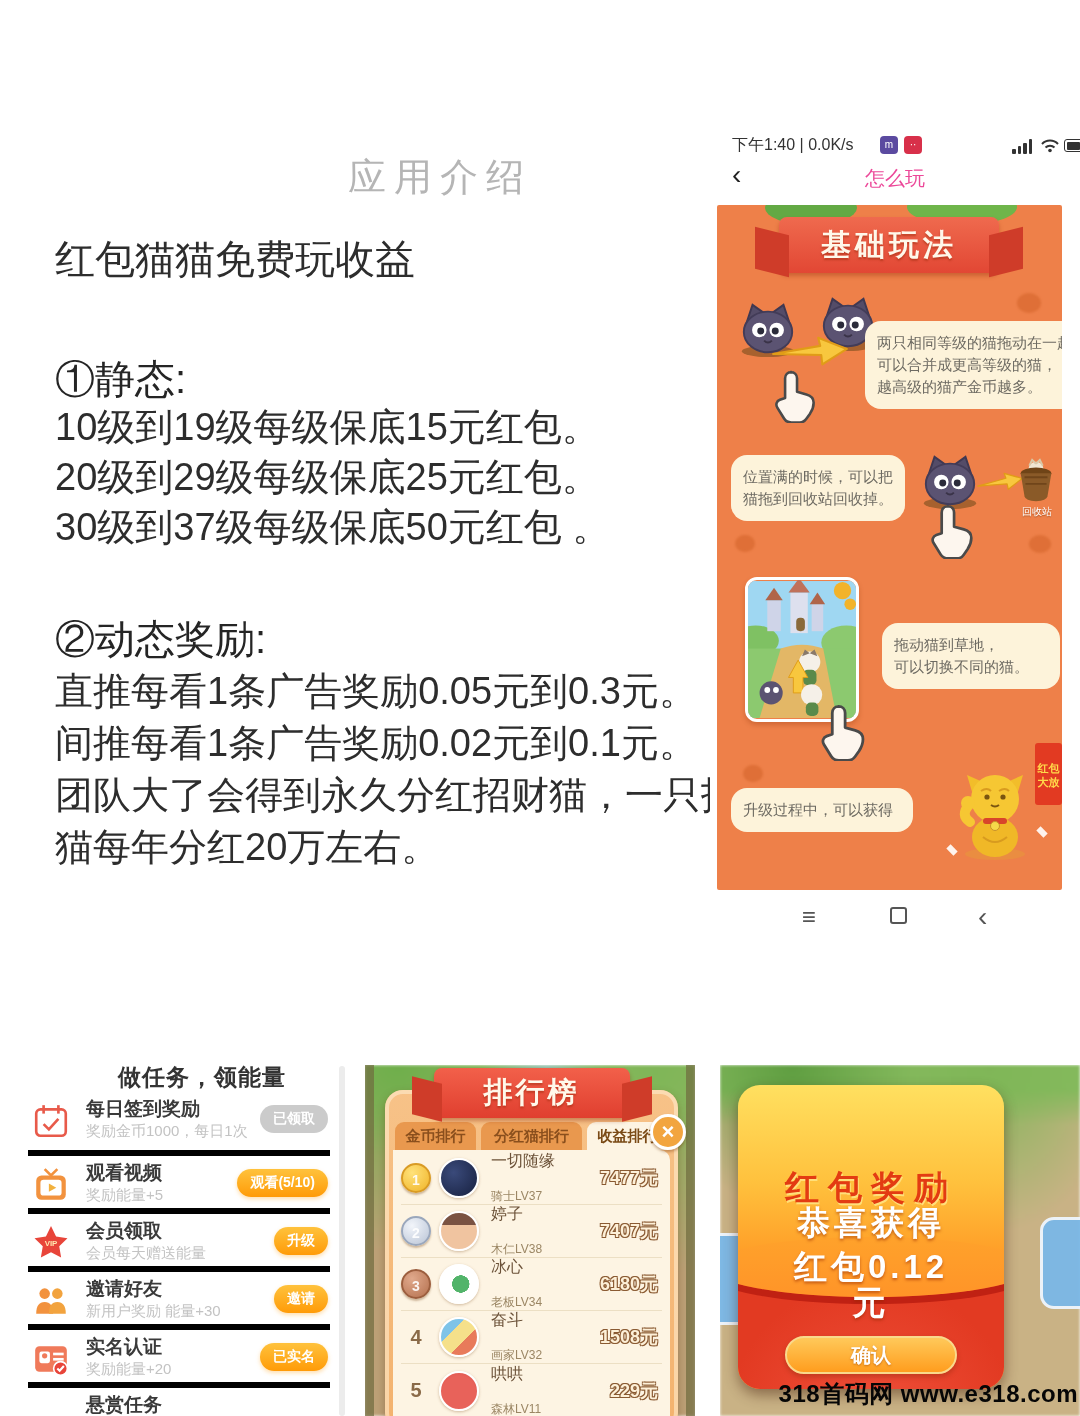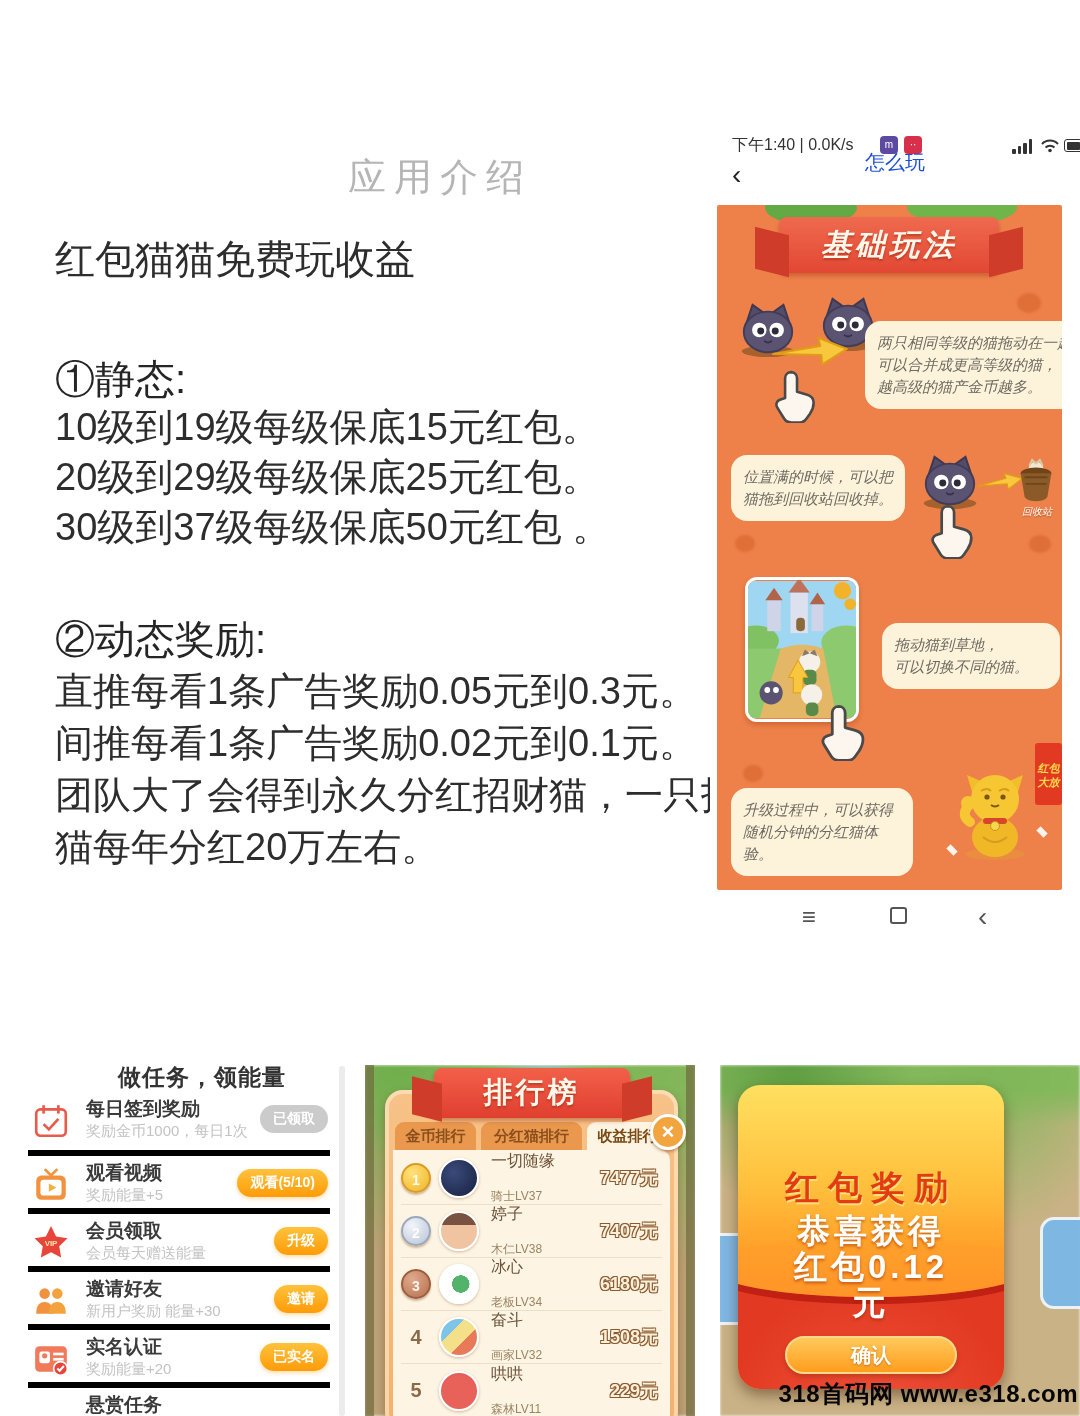--- a/index.html
+++ b/index.html
@@ -21,24 +21,24 @@
   .mini-app.purple { left:148px; background:#5b4aa0; }
   .mini-app.red    { left:172px; background:#d8304a; }
   .mini-app span { display:block; color:#fff; font-size:10px; text-align:center; line-height:18px; }
   .sig { left:280px; top:4px; width:22px; height:15px; }
   .sig i { position:absolute; bottom:0; width:3.5px; background:#333; border-radius:1px; }
   .wifi { left:308px; top:2px; }
   .batt { left:332px; top:4px; width:24px; height:13px; border:1.6px solid #333; border-radius:3px; }
   .batt::after { content:""; position:absolute; right:-4px; top:3px; width:2.5px; height:5px; background:#333; border-radius:1px; }
   .batt i { position:absolute; left:1.5px; top:1.5px; bottom:1.5px; width:60%; background:#333; border-radius:1px; }
   .navbar-back { left:22px; top:36px; font-size:28px; color:#222; line-height:28px; }
-  .navbar-title { left:0; top:24px; width:370px; text-align:center; font-size:20px; color:#1d4ed8; }
+  .navbar-title { left:0; top:40px; width:370px; text-align:center; font-size:20px; color:#ec4899; }
 
   
-  .game { left:7px; top:80px; width:345px; height:685px; background:#ee8049; overflow:hidden; border-radius:2px;font-style:italic; }
+  .game { left:7px; top:80px; width:345px; height:685px; background:#ee8049; overflow:hidden; border-radius:2px; }
   .leaf { background:#63a944; border-radius:50%; }
   .paw { background:rgba(203,92,34,.45); border-radius:50%; filter:blur(1px); }
   .ribbon { left:62px; top:12px; width:220px; height:56px; background:linear-gradient(180deg,#ef6a4e,#e24734); border-radius:8px; z-index:3;
             display:flex; align-items:center; justify-content:center; box-shadow:0 3px 4px rgba(140,40,10,.35); }
   .ribbon::before,.ribbon::after { content:""; position:absolute; top:14px; width:34px; height:42px; background:#cf3c29; z-index:-1; }
   .ribbon::before { left:-24px; transform:skewY(14deg); }
   .ribbon::after  { right:-24px; transform:skewY(-14deg); }
   .ribbon-text { color:#fff8ea; font-size:30px; font-weight:bold; letter-spacing:4px; text-shadow:0 2px 2px rgba(150,40,10,.5); }
 
   .bubble { background:#fdf3da; border-radius:16px; padding:11px 12px; color:#6d6a62; font-size:15px; line-height:22px; z-index:2; }
@@ -318,21 +318,20 @@
     </div>
     <div class="abs bubble" style="left:165px;top:418px;width:178px;">
       <span class="tail tail-left"></span>
       <div>拖动猫到草地，</div>
       <div>可以切换不同的猫。</div>
     </div>
 
     <div class="abs bubble" style="left:14px;top:583px;width:182px;">
       <span class="tail tail-right"></span>
       <div>升级过程中，可以获得</div>
-      <div>随机分钟的分红猫体验。</div>
     </div>
     <div class="abs" style="left:238px;top:558px;">
       <svg width="80" height="100" viewBox="0 0 80 96">
           <ellipse cx="40" cy="89" rx="30" ry="6" fill="#e8963c" opacity=".6"></ellipse>
           <path d="M18 30 L12 10 L30 18 Z" fill="#f2bd2a"></path>
           <path d="M62 30 L68 10 L50 18 Z" fill="#f2bd2a"></path>
           <ellipse cx="40" cy="72" rx="23" ry="20" fill="#f0b827"></ellipse>
           <circle cx="40" cy="34" r="24" fill="#f6c733"></circle>
           <path d="M14 40 q-9 10 1 17" stroke="#f6c733" stroke-width="10" fill="none" stroke-linecap="round"></path>
           <circle cx="13" cy="38" r="7" fill="#f6c733"></circle>
@@ -511,20 +510,20 @@
 </div>
 
 <div class="abs reward">
   <div class="abs reward-bg"></div>
   <div class="abs side-pill" style="left:-20px;top:168px;z-index:1;"></div>
   <div class="abs side-pill" style="right:-18px;top:152px;z-index:1;"></div>
   <div class="abs modal">
     <div class="abs modal-red"></div>
     <div class="abs modal-bulge"></div>
     <div class="abs rw-title">红包奖励</div>
-    <div class="abs rw-line" style="top:124px;">恭喜获得</div>
+    <div class="abs rw-line" style="top:116px;">恭喜获得</div>
     <div class="abs rw-line" style="top:160px;">红包0.12</div>
     <div class="abs rw-line" style="top:196px;">元</div>
     <div class="abs rw-btn">确认</div>
   </div>
 </div>
 
 <div class="abs watermark">318首码网 www.e318.com</div>
 
 </body></html>

